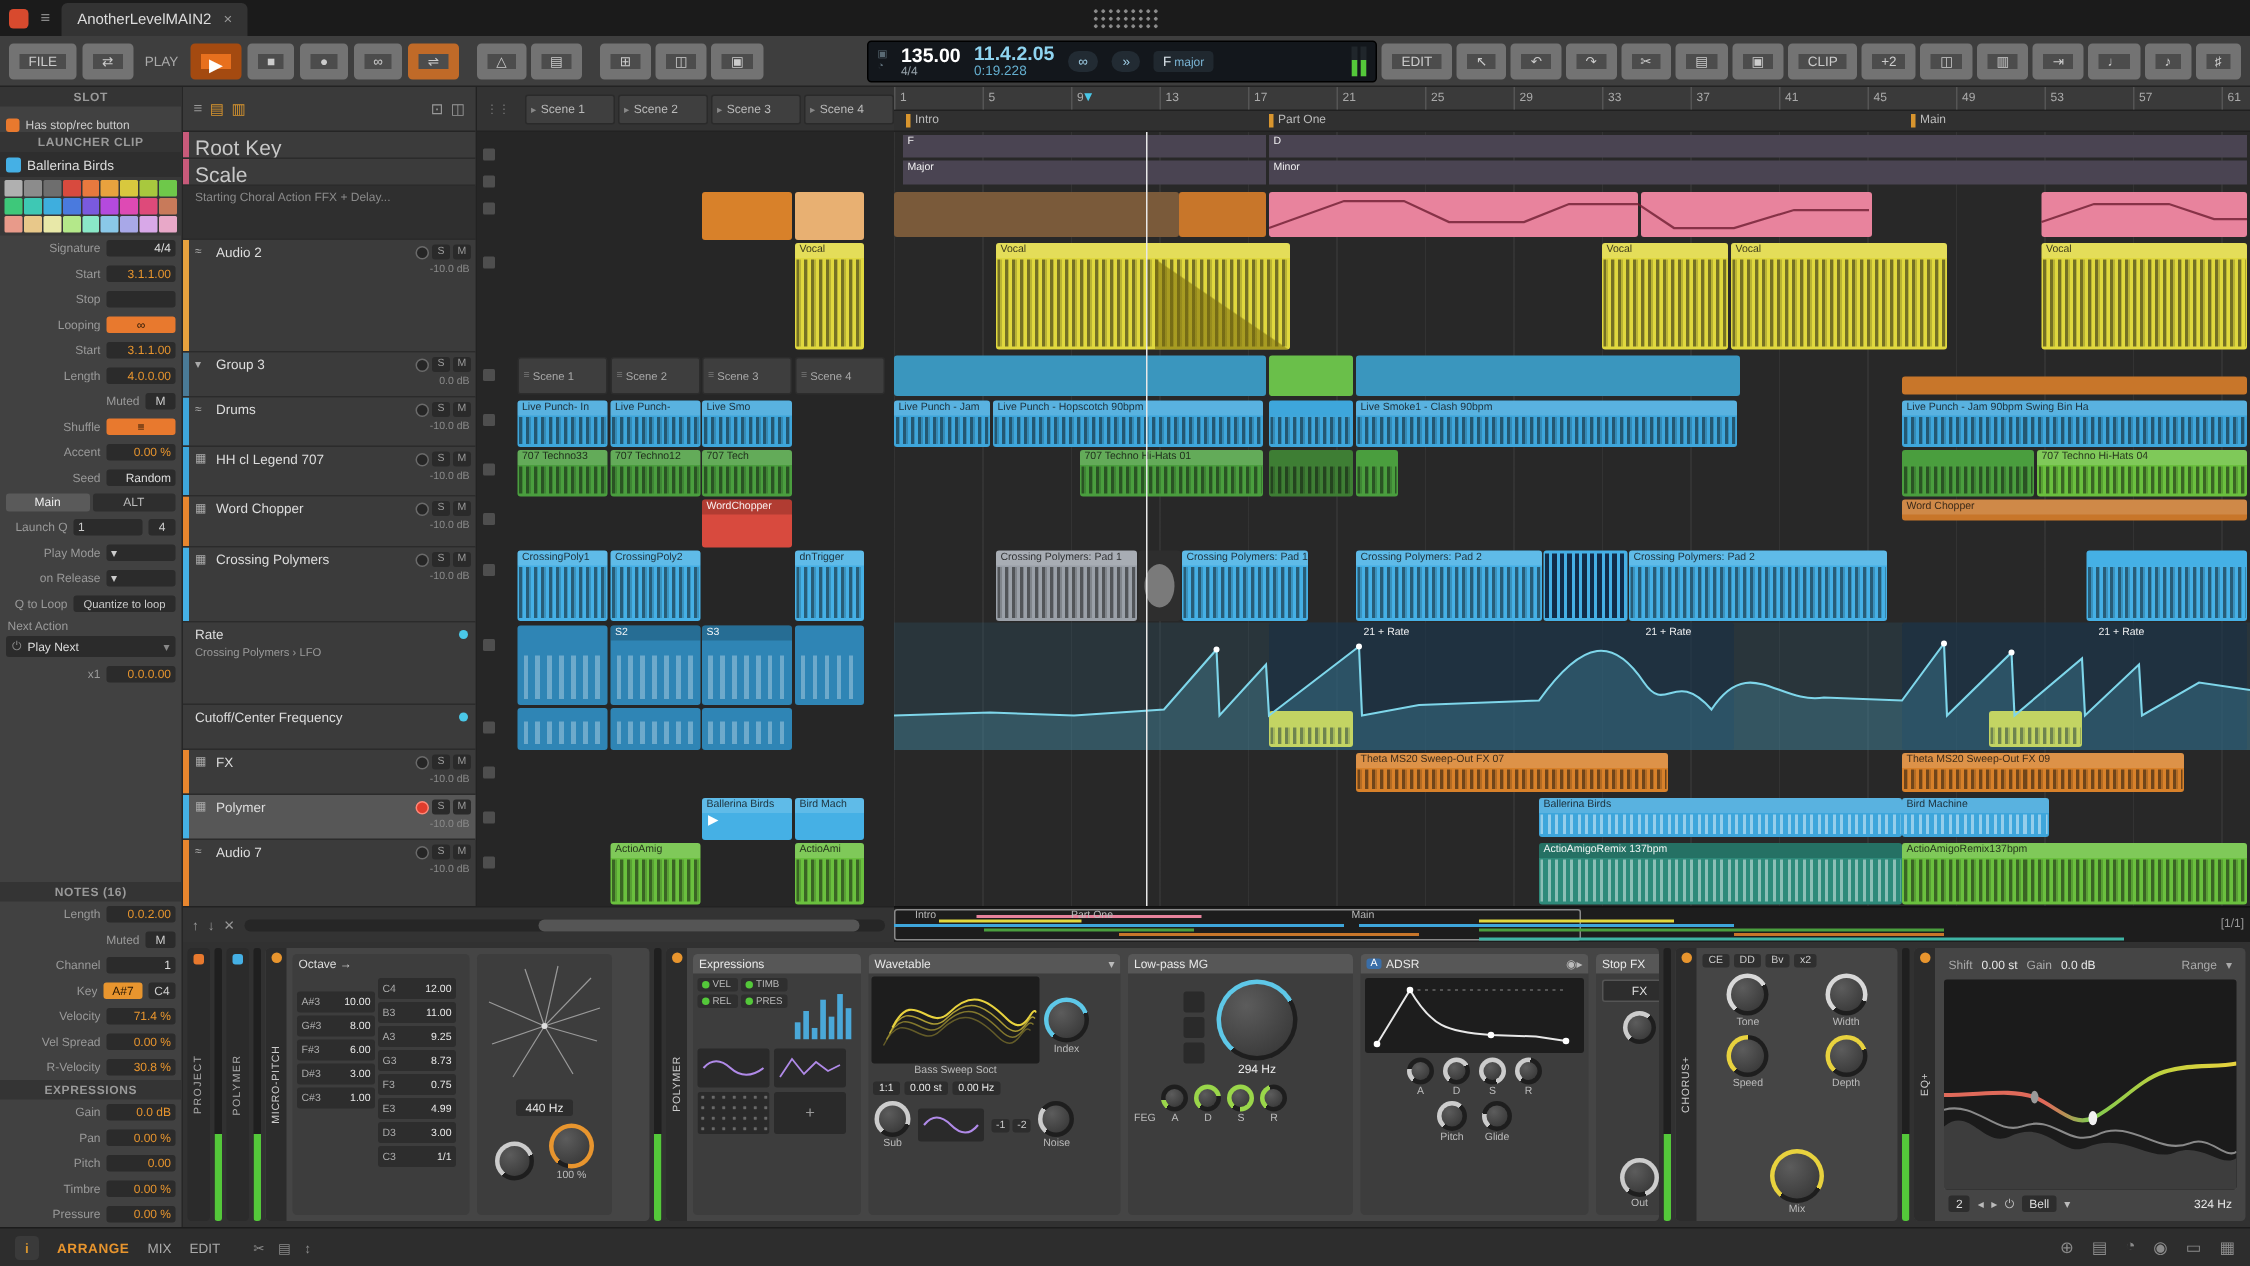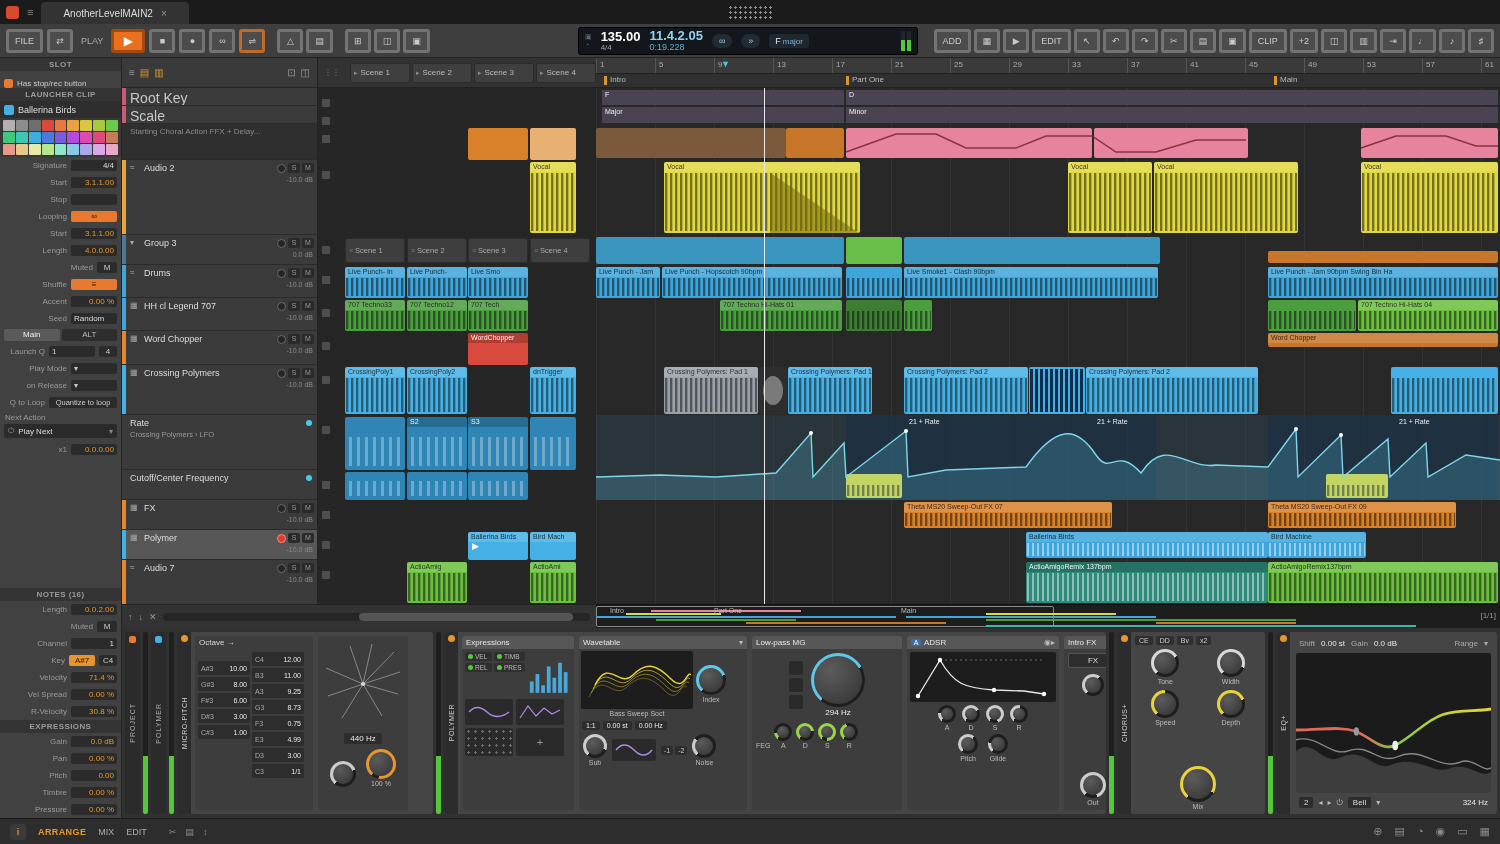--- a/index.html
+++ b/index.html
@@ -3,27 +3,27 @@
 <meta charset="utf-8">
 <style>
 *{margin:0;padding:0;box-sizing:border-box}
 body{background:#222;font-family:"Liberation Sans",sans-serif}
 #app{position:relative;width:1500px;height:844px;background:#3c3c3c;overflow:hidden;font-size:9px;color:#ccc}
 
 
 .titlebar{position:absolute;left:0;top:0;width:100%;height:24px;background:#1b1b1b;display:flex;align-items:center;padding:0 6px;gap:8px}
 .appicon{width:13px;height:13px;border-radius:3px;background:#d84a2e}
 .menuicon{color:#888;font-size:11px}
-.tab{height:22px;margin-top:2px;background:#333;border-radius:4px 4px 0 0;display:flex;align-items:center;padding:0 22px;gap:8px;color:#ddd;font-size:10px}
+.tab{height:22px;margin-top:2px;background:#333;border-radius:4px 4px 0 0;display:flex;align-items:center;padding:0 10px;gap:8px;color:#ddd;font-size:10px}
 .tabx{color:#999}
 .logo{position:absolute;left:50%;top:5px;transform:translateX(-50%);width:44px;height:15px;background:radial-gradient(#8c8c8c 1.1px,transparent 1.3px);background-size:5px 5px}
 
 
 .toolbar{position:absolute;top:24px;left:0;width:100%;height:34px;background:#3e3e3e;border-bottom:1px solid #232323;display:flex;align-items:center;padding:0 6px;gap:4px}
-.btn{background:#4c4c4c;border:3px solid #737373;border-radius:3px;height:24px;min-width:26px;display:flex;align-items:center;justify-content:center;color:#ccc;font-size:9px;padding:0 6px;gap:2px}
+.btn{background:#4c4c4c;border:7px solid #737373;border-radius:3px;height:24px;min-width:26px;display:flex;align-items:flex-start;justify-content:center;color:#ccc;font-size:9px;padding:0 6px;gap:2px}
 .btn span:empty{display:none}
 .btn.play{background:#e8701e;border-color:#a44a10;color:#fff;width:34px;font-size:12px}
 .btn.hot{border-color:#c06a28}
 .playlbl{color:#aaa;font-size:9px;margin:0 4px}
 .tgroup{display:flex;gap:3px;margin-left:8px}
 .transport{position:absolute;left:578px;top:3px;width:340px;height:28px;background:#13171c;border:1px solid #000;border-radius:3px;display:flex;align-items:center;padding:0 6px;gap:9px}
 .t-col{display:flex;flex-direction:column;line-height:1.05}
 .t-tinyicons{display:flex;flex-direction:column;color:#5a6a74;font-size:7px;line-height:1.2}
 .t-tempo{color:#fff;font-size:13px;font-weight:bold}
 .t-sig{color:#98a4ac;font-size:8px}
@@ -48,21 +48,21 @@
 .palette{flex:none;display:grid;grid-template-columns:repeat(9,1fr);gap:1px;padding:2px 3px;background:#383838;position:relative}
 .pswatch{height:11px;border-radius:1px}
 .fld{height:17px;flex:none;display:flex;align-items:center;gap:4px;padding:0 4px}
 .fld .lab{flex:1;text-align:right;color:#9a9a9a;font-size:8px;white-space:nowrap;overflow:hidden}
 .fld .val{width:46px;flex:none;background:#2b2b2b;border-radius:2px;color:#e8952e;font-size:8px;padding:1px 3px;text-align:right;min-height:11px}
 .fld .val.white{color:#ddd}
 .fld .val.toggle{background:#e8792e;color:#261505;text-align:center}
 .fld .val.mbox{text-align:center;color:#ccc;width:20px}
 .fld .val.dd{text-align:left;color:#ccc}
 .fld .val.btn2{width:68px;text-align:center;color:#ccc;font-size:7.5px;padding:1px 2px}
-.fld .val.seed{text-align:left}
+.fld .val.seed{text-align:right}
 .fld .val2{flex:none;background:#2b2b2b;border-radius:2px;color:#ccc;font-size:8px;padding:1px 3px;min-width:18px;text-align:center}
 .fld .val2:empty{display:none}
 .fld .val.keyv{background:#e8952e;color:#241402;text-align:center;width:26px}
 .tabsrow{height:16px;flex:none;display:flex;gap:2px;align-items:center;padding:0 4px}
 .tabbtn{flex:1;background:#2e2e2e;border-radius:2px;color:#bbb;font-size:8px;text-align:center;line-height:12px;height:12px}
 .tabbtn.active{background:#5a5a5a;color:#eee}
 .sublab{height:13px;flex:none;display:flex;align-items:center;padding:0 5px;color:#9a9a9a;font-size:8px}
 .pnrow{height:17px;flex:none;padding:0 4px}
 .pn{background:#2b2b2b;border-radius:2px;height:14px;display:flex;align-items:center;gap:4px;padding:0 4px;color:#ddd;font-size:8px}
 .pn .pw{color:#888}.pn .dd{margin-left:auto;color:#888}
@@ -1487,21 +1487,21 @@
               </span>
 
               <span class="knobwrap">
                 <span class="knob" style="--c: #cccccc; width: 20px; height: 20px; --a: 60;"></span>
                 <span class="klabel">Glide</span>
               </span>
             </div>
         </div>
 
         <div class="dsec" style="width:58px">
-          <div class="dhead">Intro FX</div>
+          <div class="dhead">Stop FX</div>
           <div class="fxchip">FX</div>
           <div class="knobwrap" style="margin-top:2px">
             <div class="knob" style="--c:#cccccc;--a:180;width:22px;height:22px"></div>
           </div>
           <div class="knobwrap" style="margin-top:auto;margin-bottom:4px">
             <div class="knob" style="--c:#cccccc;--a:300;width:26px;height:26px"></div>
             <span class="klabel">Out</span>
           </div>
         </div>
       </div>

